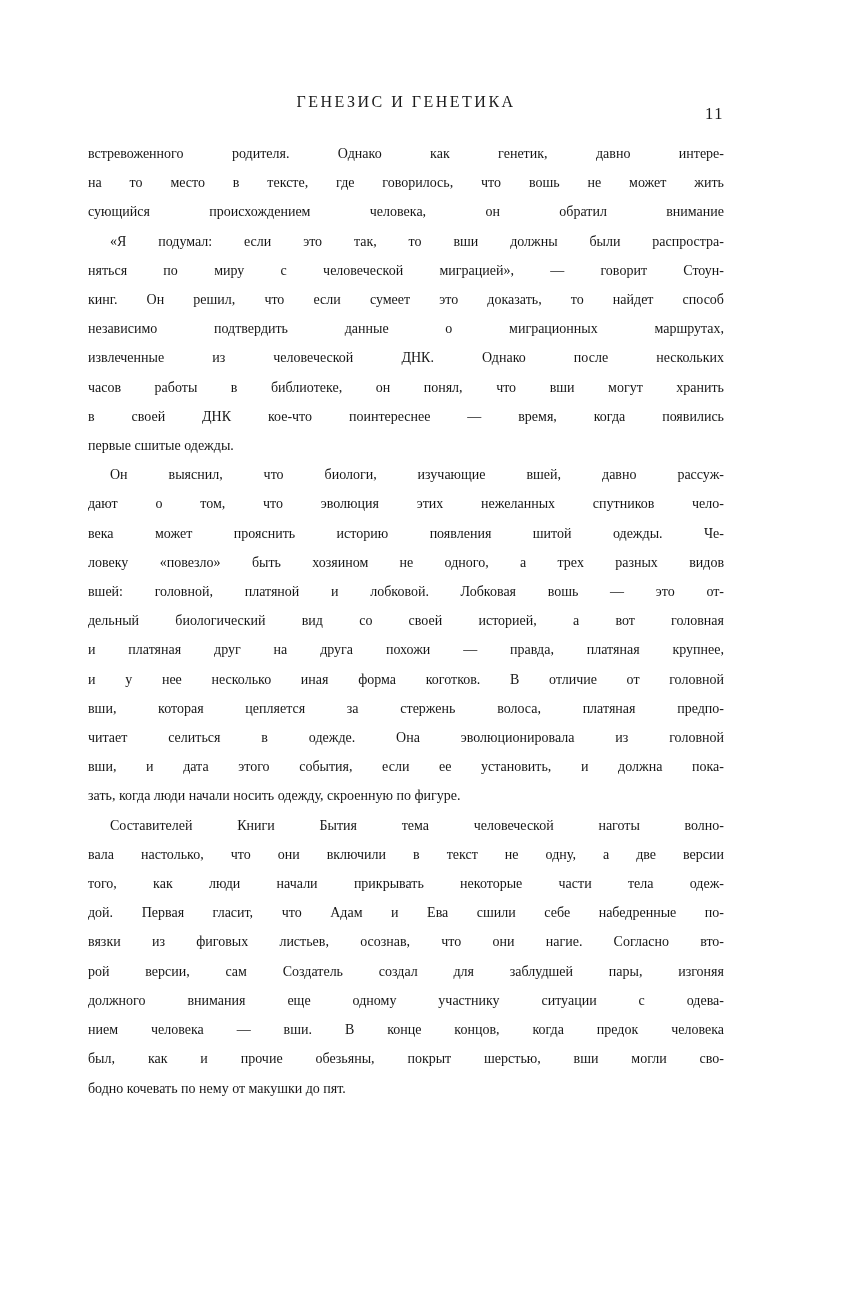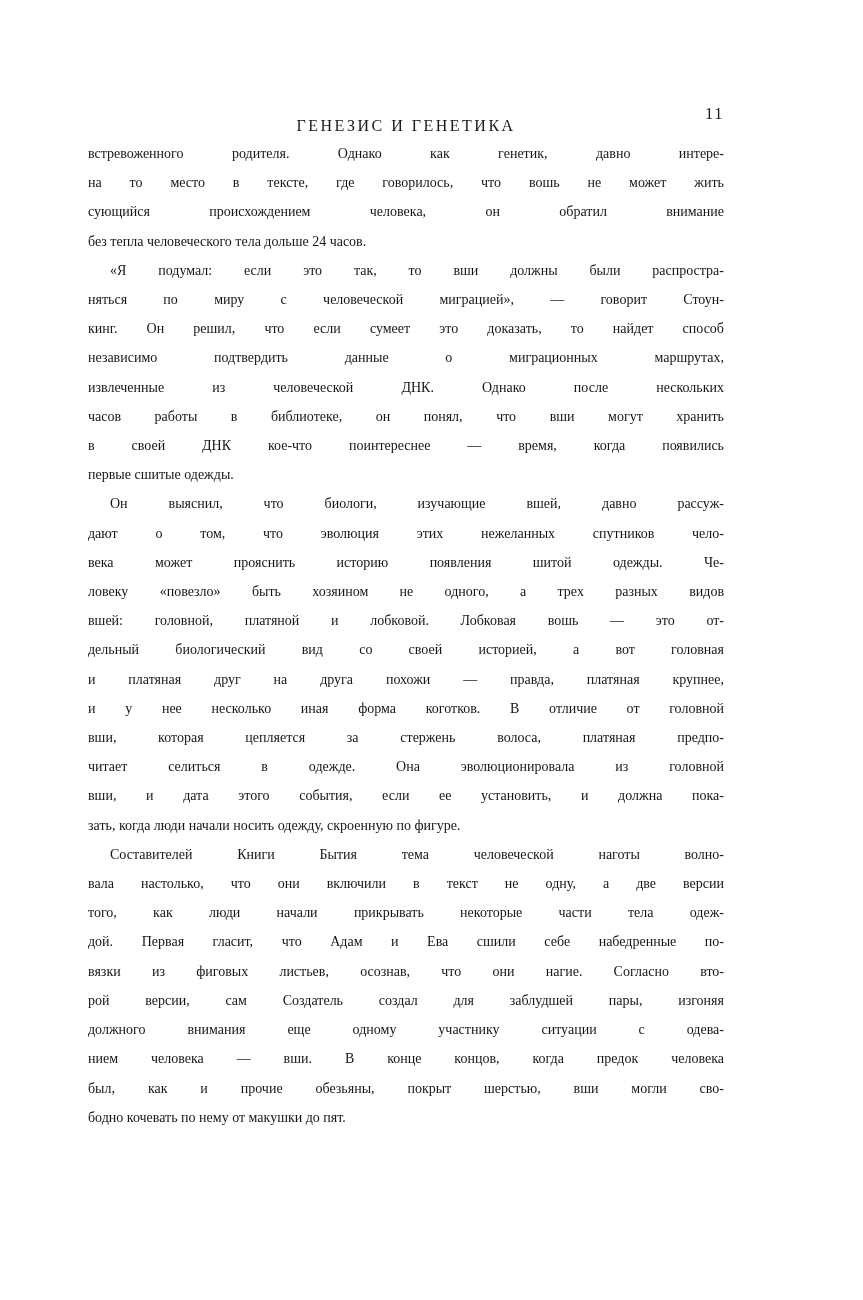--- a/index.html
+++ b/index.html
@@ -26,21 +26,20 @@
     left: 88px;
     width: 636px;
     height: 18px;
   }
   .running-head {
     text-align: center;
     font-size: 16px;
     letter-spacing: 2.5px;
     line-height: 18px;
     color: #1b1b1b;
-    margin-top: 24px;
   }
   .page-number {
     position: absolute;
     right: 0;
     top: 12px;
     font-size: 16.5px;
     letter-spacing: 1.5px;
     line-height: 18px;
     color: #1b1b1b;
   }
@@ -70,21 +69,20 @@
 
 <div class="page">
   <div class="head-row">
     <div class="running-head">ГЕНЕЗИС И ГЕНЕТИКА</div>
     <div class="page-number">11</div>
   </div>
   <div class="body-text">
       <div class="line">встревоженного родителя. Однако как генетик, давно интере-</div>
       <div class="line">на то место в тексте, где говорилось, что вошь не может жить</div>
       <div class="line">сующийся происхождением человека, он обратил внимание</div>
-      <div class="line last">без тепла человеческого тела дольше 24 часов.</div>
       <div class="line ind">«Я подумал: если это так, то вши должны были распростра-</div>
       <div class="line">няться по миру с человеческой миграцией», — говорит Стоун-</div>
       <div class="line">кинг. Он решил, что если сумеет это доказать, то найдет способ</div>
       <div class="line">независимо подтвердить данные о миграционных маршрутах,</div>
       <div class="line">извлеченные из человеческой ДНК. Однако после нескольких</div>
       <div class="line">часов работы в библиотеке, он понял, что вши могут хранить</div>
       <div class="line">в своей ДНК кое-что поинтереснее — время, когда появились</div>
       <div class="line last">первые сшитые одежды.</div>
       <div class="line ind">Он выяснил, что биологи, изучающие вшей, давно рассуж-</div>
       <div class="line">дают о том, что эволюция этих нежеланных спутников чело-</div>

